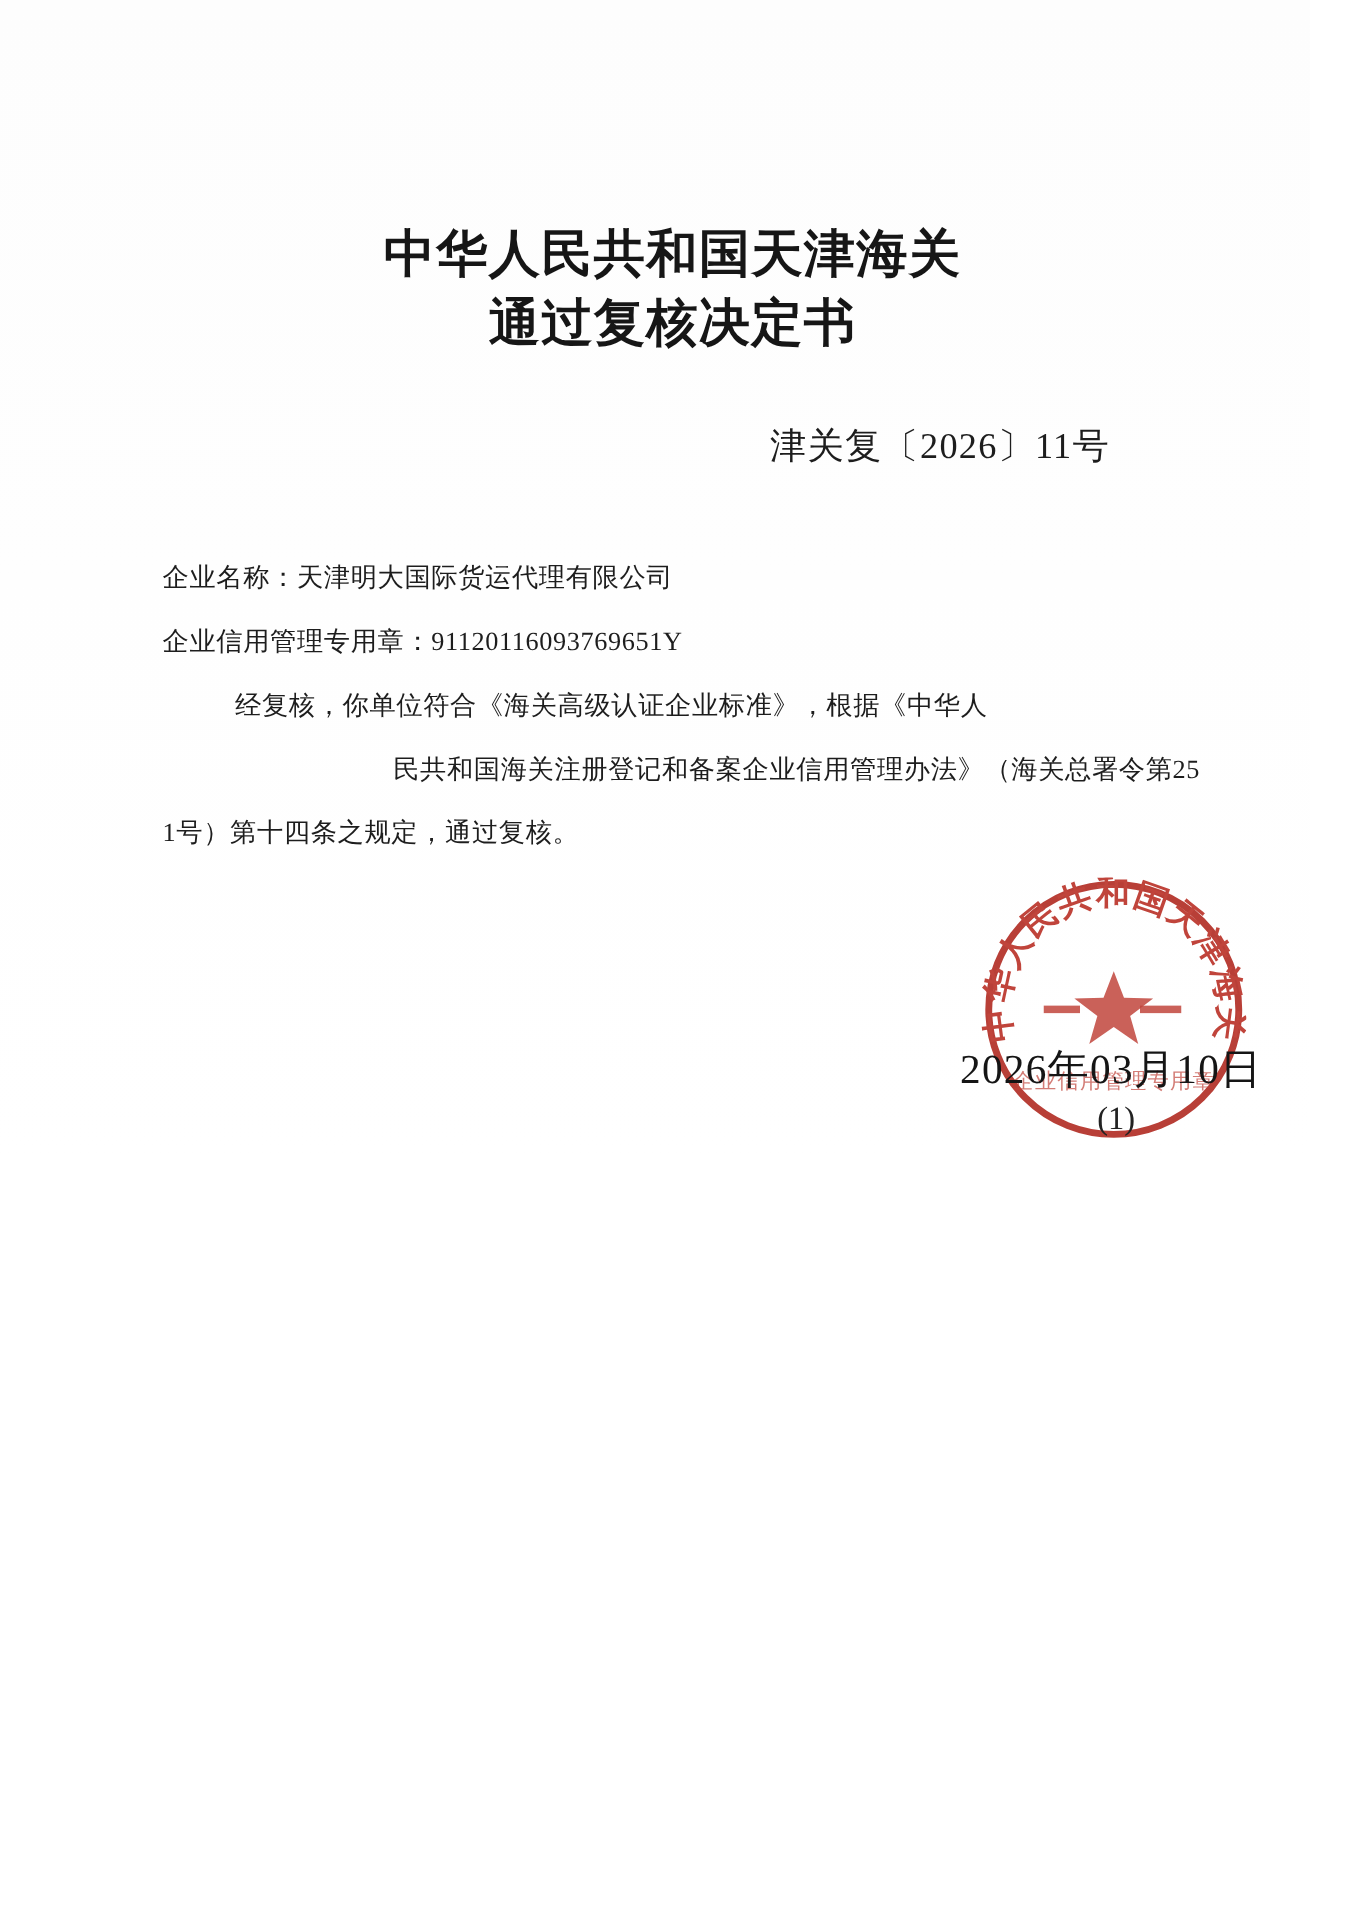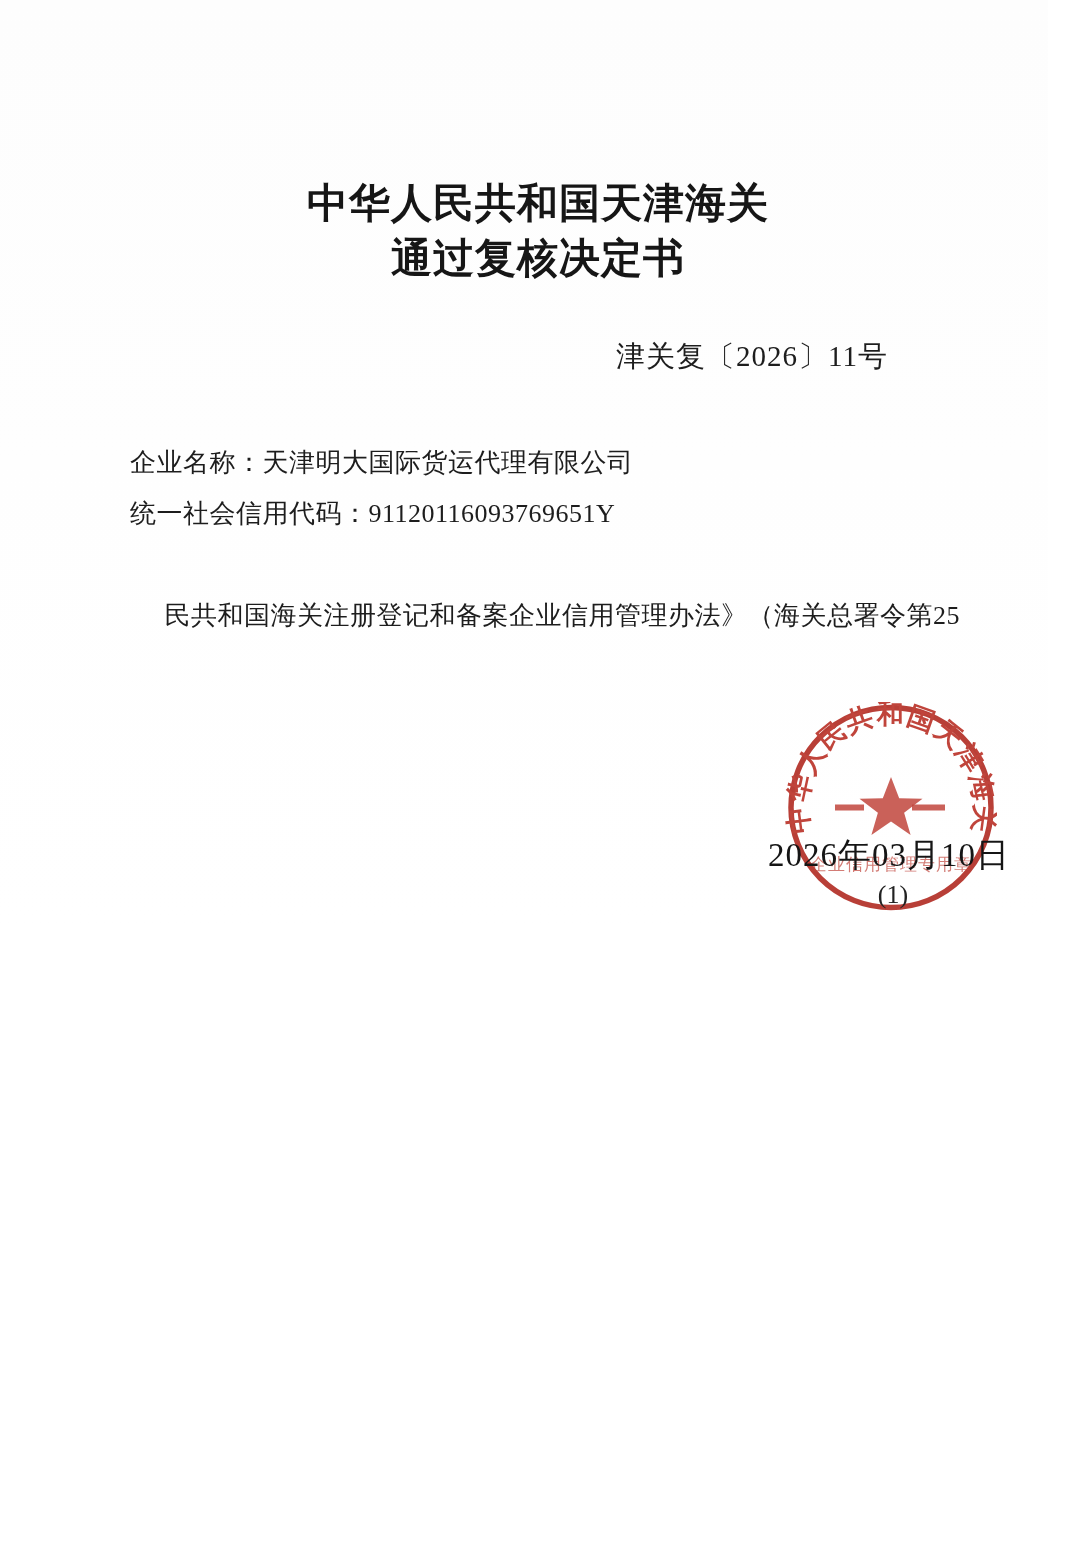--- a/index.html
+++ b/index.html
@@ -28,21 +28,21 @@
     position: absolute;
     top: 337px;
     right: 160px;
     font-size: 29px;
     letter-spacing: 1px;
   }
   .body-line {
     position: absolute;
     left: 130px;
     width: 830px;
-    font-size: 26px;
+    font-size: 21px;
     line-height: 33px;
     letter-spacing: 0.5px;
     white-space: nowrap;
   }
   .ln1 { top: 446px; }
   .ln2 { top: 497px; }
   .ln3 { top: 548px; text-indent: 58px; }
   .ln4 { top: 599px; text-align: right; }
   .ln5 { top: 650px; }
   .seal {
@@ -77,22 +77,24 @@
 <body>
 
 <div class="page">
 
   <div class="title l1">中华人民共和国天津海关</div>
   <div class="title l2">通过复核决定书</div>
 
   <div class="doc-number">津关复〔2026〕11号</div>
 
   <div class="body-line ln1">企业名称：天津明大国际货运代理有限公司</div>
-  <div class="body-line ln2">统一社会信用代码：91120116093769651Y</div>
+  <div class="body-line ln2">企业信用管理专用章：91120116093769651Y</div>
+  <div class="body-line ln3">经复核，你单位符合《海关高级认证企业标准》，根据《中华人</div>
   <div class="body-line ln4">民共和国海关注册登记和备案企业信用管理办法》（海关总署令第25</div>
+  <div class="body-line ln5">1号）第十四条之规定，通过复核。</div>
 
   <div class="seal">
     <svg width="212" height="212" viewBox="0 0 212 212">
       <circle cx="106" cy="105.5" r="100" fill="none" stroke="#b32f27" stroke-width="5.5"></circle>
       <defs>
         <path id="ringPath" d="M 24.9 127.2 A 84 84 0 1 1 187.1 127.2" fill="none"></path>
       </defs>
       <text font-size="27" fill="#bb352b" letter-spacing="1.5" font-family="Liberation Serif, DejaVu Serif, serif" font-weight="bold">
         <textPath href="#ringPath" startOffset="50%" text-anchor="middle">中华人民共和国天津海关</textPath>
       </text>

